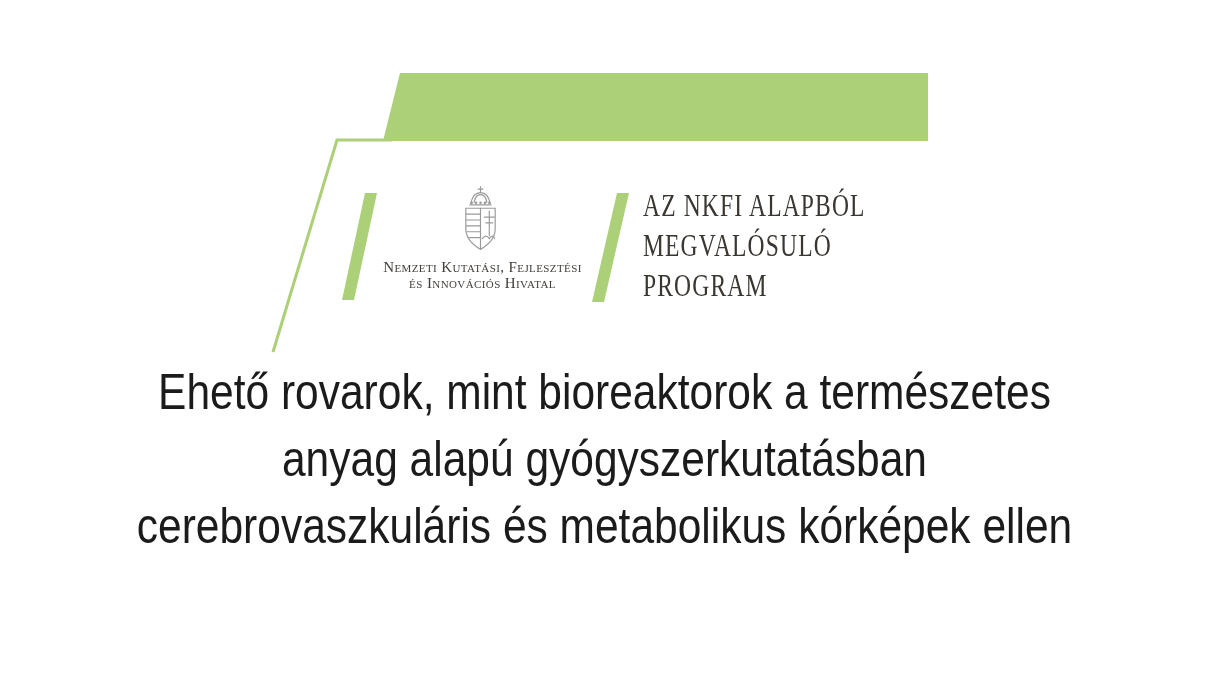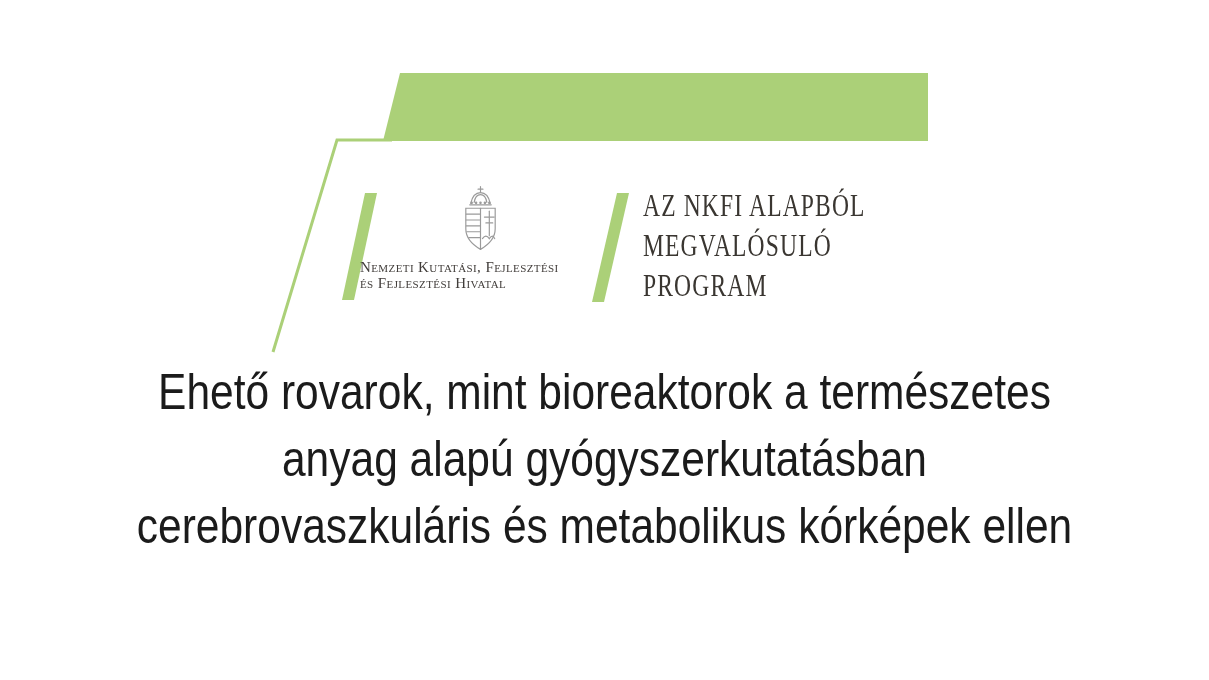--- a/index.html
+++ b/index.html
@@ -28,21 +28,21 @@
     position: absolute;
     left: 457px; top: 185px;
     width: 47px; height: 70px;
   }
 
   
   .office-name {
     position: absolute;
     left: 360px; top: 259px;
     width: 245px;
-    text-align: left;
+    text-align: center;
     font-family: "Liberation Serif", serif;
     font-variant: small-caps;
     font-size: 15px;
     line-height: 16px;
     letter-spacing: 0.4px;
     color: #413d3a;
   }
 
   
   .program-name {
@@ -117,21 +117,21 @@
 
       <line x1="33" y1="26" x2="33" y2="51"></line>
       <line x1="28" y1="32" x2="38" y2="32"></line>
       <line x1="29.5" y1="38" x2="36.5" y2="38"></line>
       <path d="M26,54 Q29.5,49 33,54 Q36.5,49 38.5,54"></path>
     </g>
   </svg>
 
   <div class="office-name">
     <div>Nemzeti Kutatási, Fejlesztési</div>
-    <div>és Fejlesztési Hivatal</div>
+    <div>és Innovációs Hivatal</div>
   </div>
 
   <div class="program-name">
     <div>AZ NKFI ALAPBÓL</div>
     <div>MEGVALÓSULÓ</div>
     <div>PROGRAM</div>
   </div>
 
   <div class="main-title">
     <div>Ehető rovarok, mint bioreaktorok a természetes</div>

